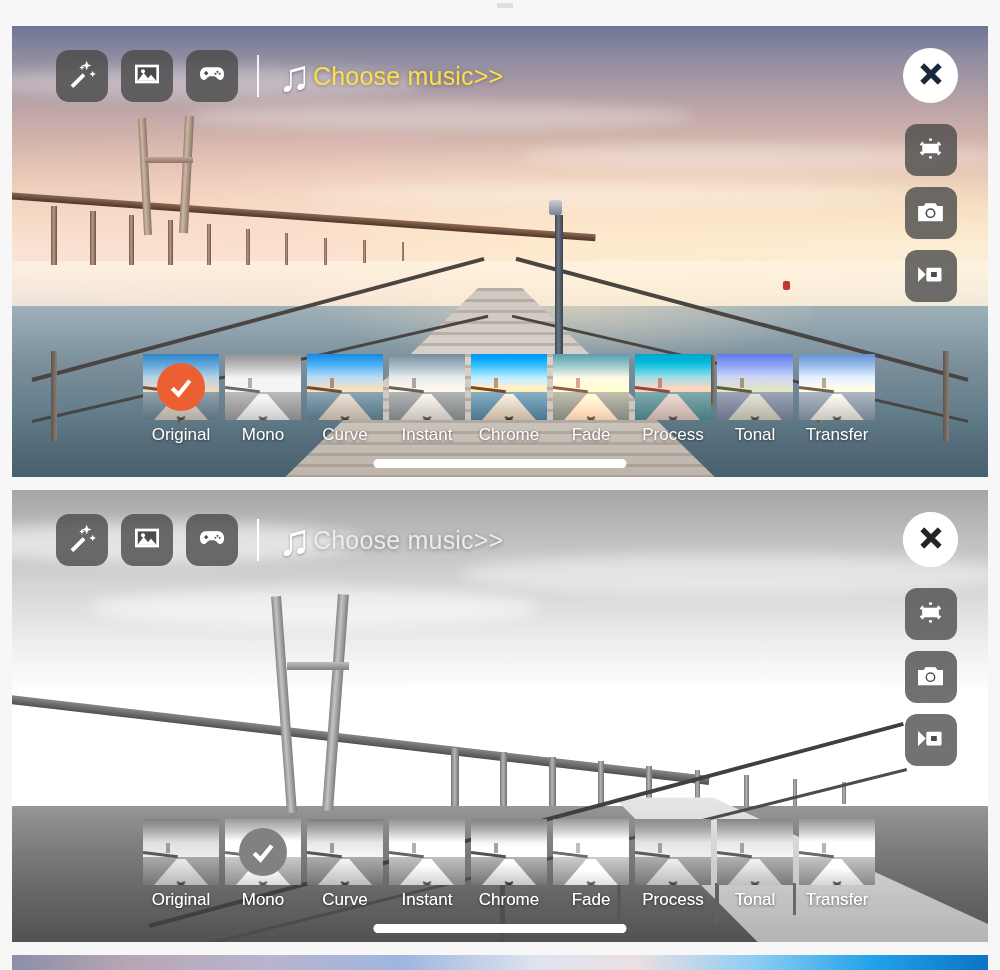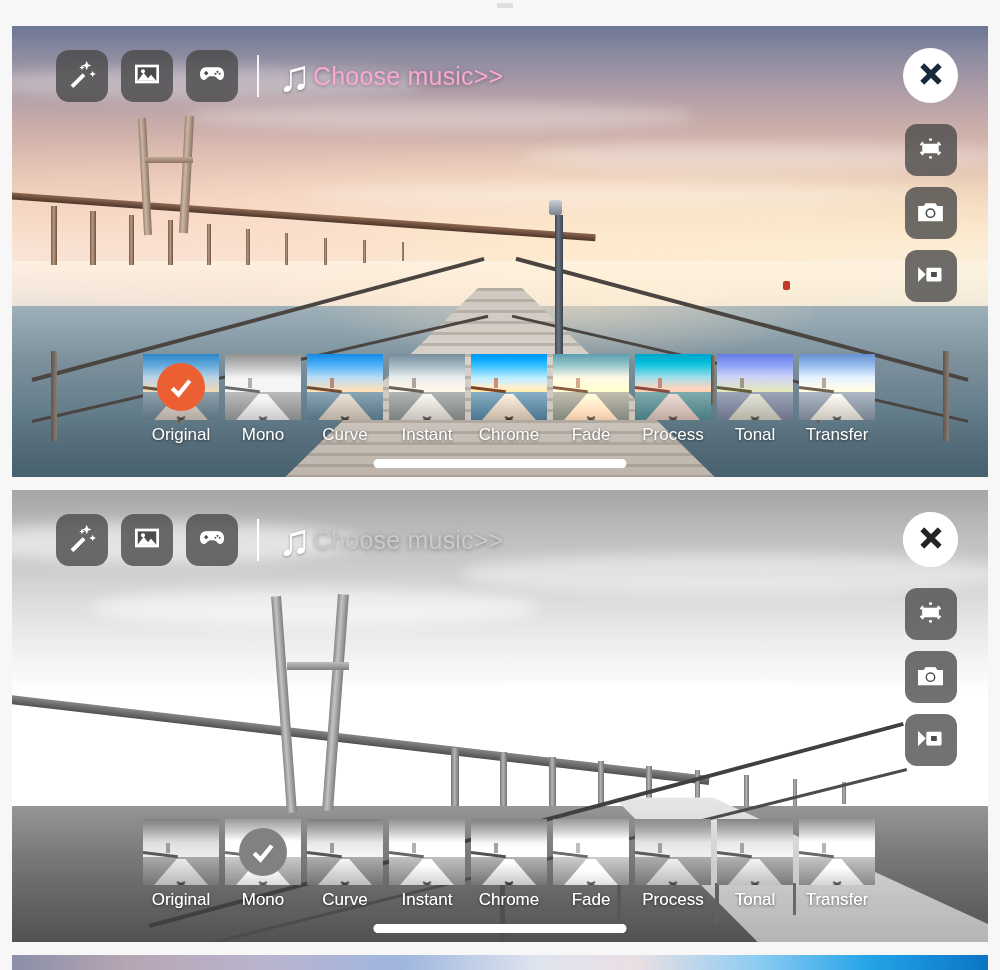--- a/index.html
+++ b/index.html
@@ -121,21 +121,21 @@
     width: 2px; height: 42px; margin: 0 6px;
     background: rgba(255,255,255,.88);
   }
   .music-group { display: flex; align-items: center; cursor: pointer; }
   .music-note {
     font-size: 44px; line-height: 44px; color: #fff;
     text-shadow: 0 1px 3px rgba(0,0,0,.35);
     margin-right: 2px;
   }
   .music-label {
-    font-size: 25px; color: #f9a8d4; letter-spacing: .2px;
+    font-size: 25px; color: #fde047; letter-spacing: .2px;
     text-shadow: 0 1px 4px rgba(0,0,0,.35);
   }
 
   
   .rail {
     position: absolute; right: 30px; top: 22px;
     display: flex; flex-direction: column; align-items: center;
     z-index: 8;
   }
   .close-btn {

